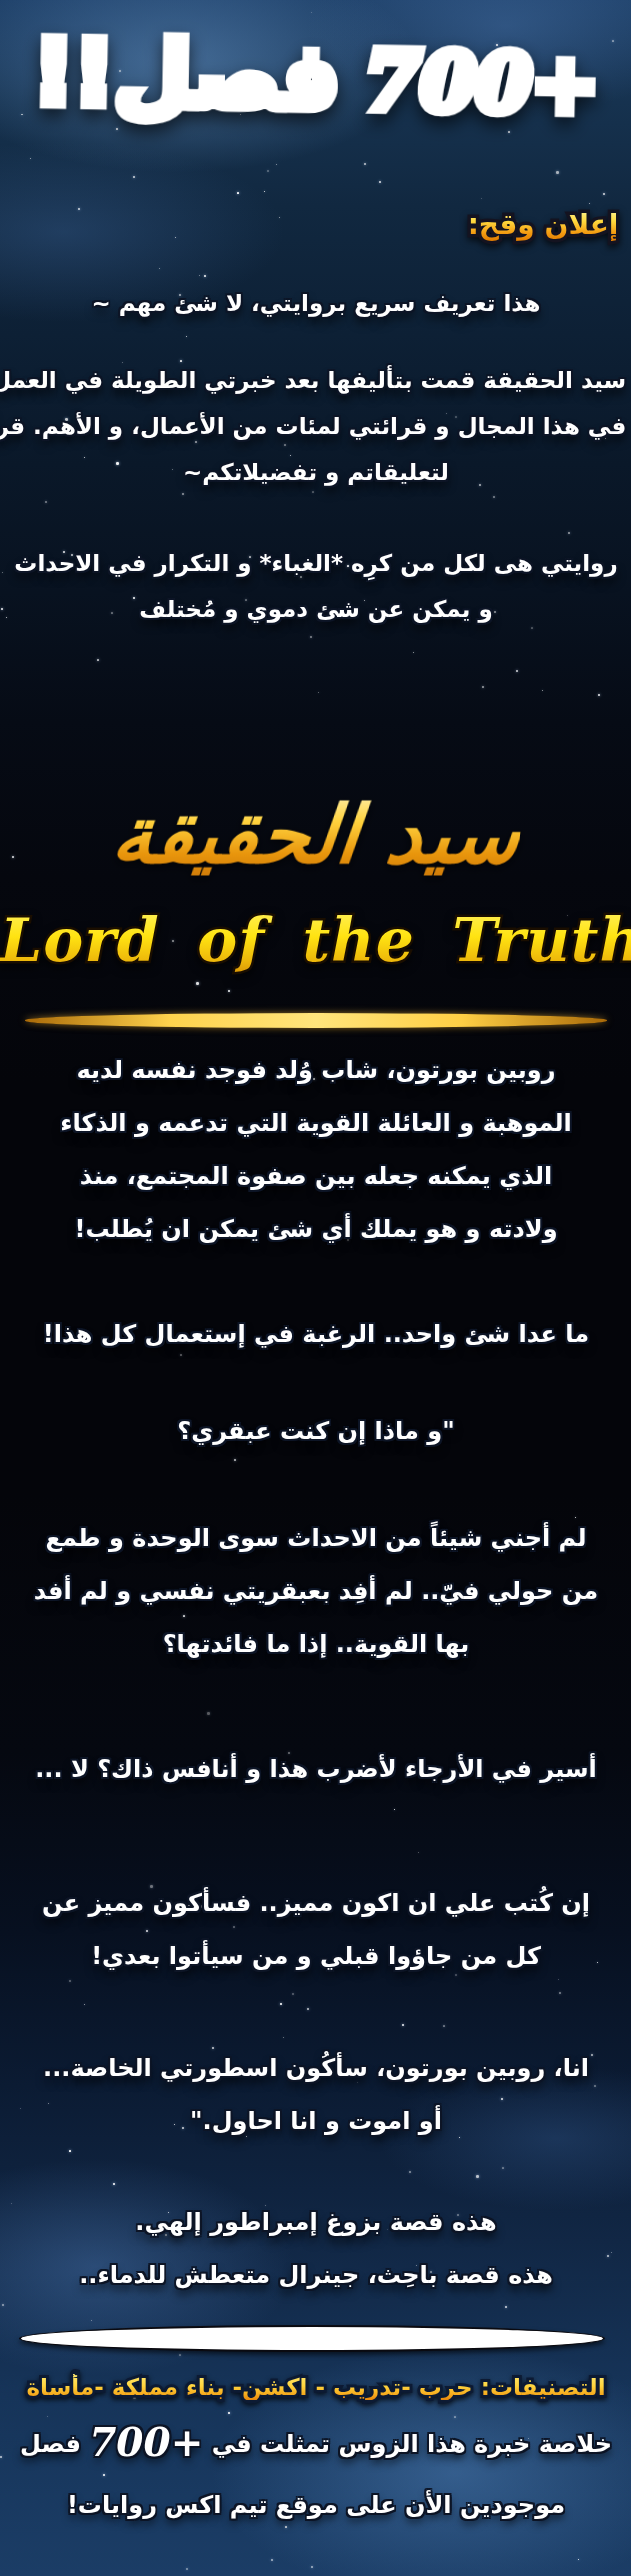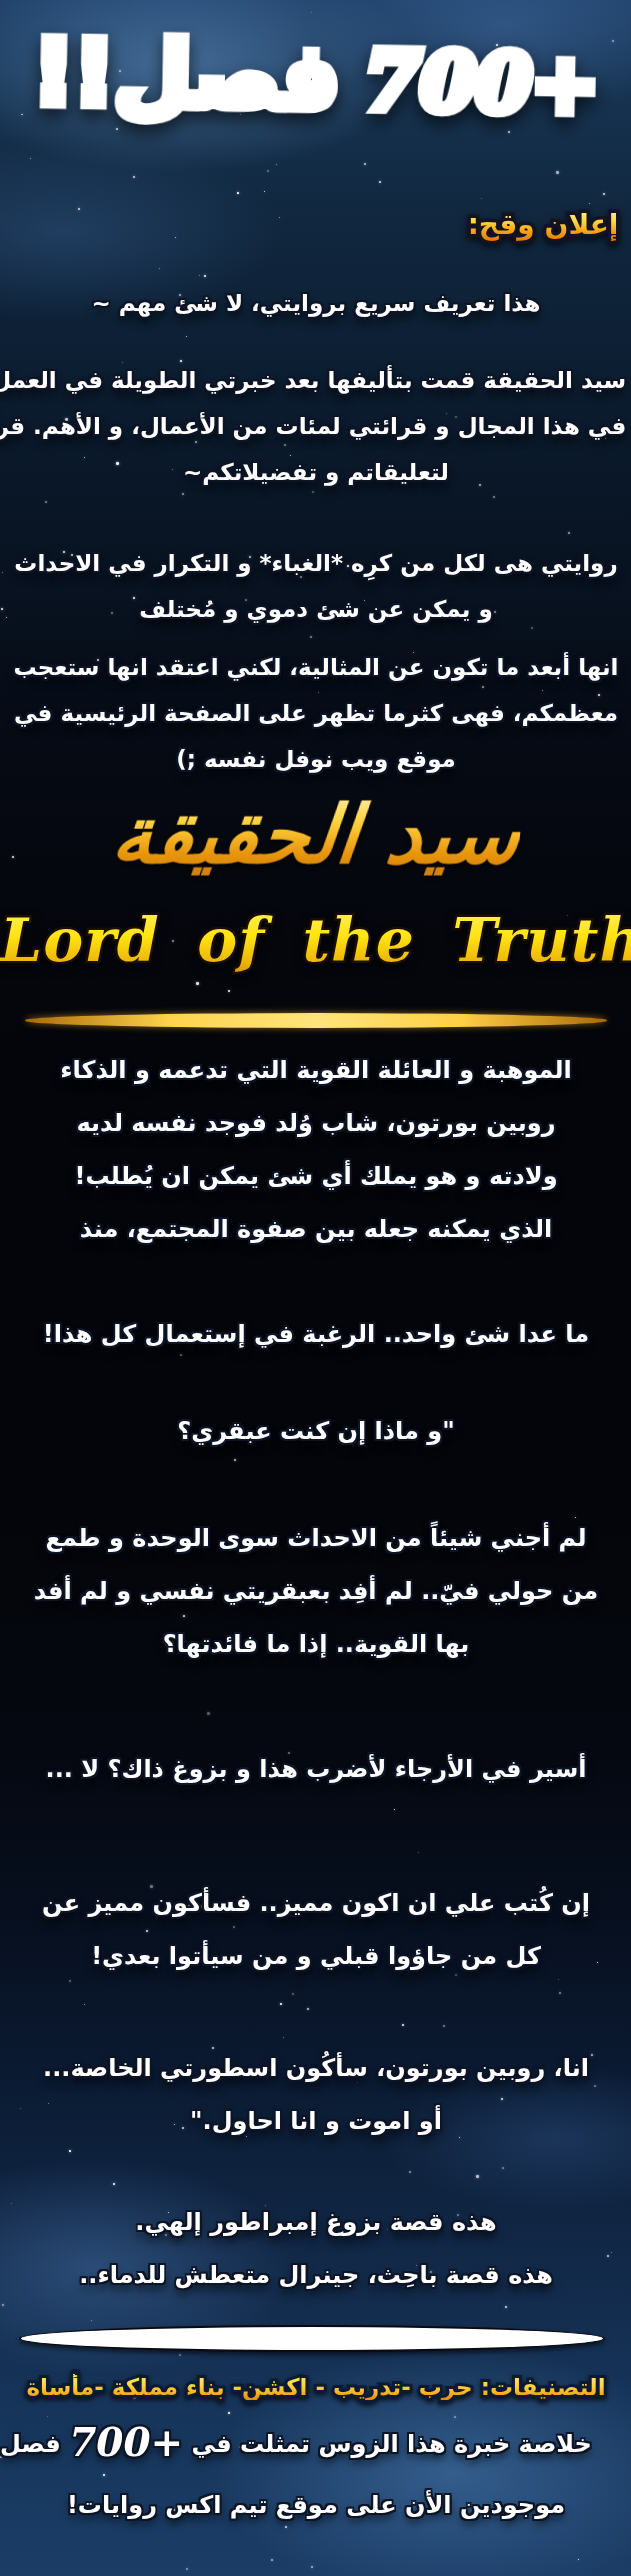--- a/index.html
+++ b/index.html
@@ -85,21 +85,21 @@
   .divider-white{position:absolute;top:2325px;left:19.4px;width:582px;height:23px;
     border-radius:50%;background:#ffffff;border:2.9px solid #0a0a10;
     box-shadow:0 2.9px 5.8px rgba(0,0,0,.6);}
 
   
   .categories{position:absolute;top:2374px;left:0;right:0;text-align:center;direction:rtl;
     font-weight:bold;font-size:23px;filter:drop-shadow(0 2.9px 2.9px rgba(0,0,0,.75));}
   .categories .ot-stroke{color:#0c1a33;-webkit-text-stroke:5.8px #0c1a33;}
   .categories .ot-fill{background:linear-gradient(180deg,#ffe870 0%,#ffd53e 45%,#f5a81c 80%,#e8860c 100%);
     -webkit-background-clip:text;background-clip:text;color:transparent;}
-  .footer-line1{position:absolute;top:2419px;left:0;right:0;text-align:left;direction:rtl;
+  .footer-line1{position:absolute;top:2419px;left:0;right:0;text-align:center;direction:rtl;
     font-weight:bold;font-size:24px;color:#fff;}
   .footer-line1 span{
     text-shadow:-1.9px -1.9px 0 #0d1526,0 -1.9px 0 #0d1526,1.9px -1.9px 0 #0d1526,
       -1.9px 0 0 #0d1526,1.9px 0 0 #0d1526,
       -1.9px 1.9px 0 #0d1526,0 1.9px 0 #0d1526,1.9px 1.9px 0 #0d1526,
       0 4.9px 8.7px rgba(0,0,0,.8);}
   .fancy-num{font-family:"DejaVu Serif",serif;font-style:italic;font-weight:bold;
     font-size:39px;vertical-align:-3.9px;letter-spacing:1px;}
   .footer-line2{position:absolute;top:2491px;left:0;right:0;text-align:center;direction:rtl;
     font-weight:bold;font-size:24px;color:#fff;}
@@ -303,58 +303,53 @@
       </div>
     <div class="para intro-para ip1">
         <div class="line">سيد الحقيقة قمت بتأليفها بعد خبرتي الطويلة في العمل</div>
         <div class="line">في هذا المجال و قرائتي لمئات من الأعمال، و الأهم. قرأتي</div>
         <div class="line">لتعليقاتم و تفضيلاتكم~</div>
       </div>
     <div class="para intro-para ip2">
         <div class="line">روايتي هى لكل من كرِه *الغباء* و التكرار في الاحداث</div>
         <div class="line">و يمكن عن شئ دموي و مُختلف</div>
       </div>
-    <div class="para intro-para ip3">
-        <div class="line">انها أبعد ما تكون عن المثالية، لكني اعتقد انها ستعجب</div>
-        <div class="line">معظمكم، فهى كثرما تظهر على الصفحة الرئيسية في</div>
-        <div class="line">موقع ويب نوفل نفسه ;)</div>
-      </div>
 
     <div class="title-ar">
       <span class="grad">سيد الحقيقة</span>
     </div>
 
     <div class="title-en">
       <div class="otext">
         <span class="ot-stroke" aria-hidden="true">Lord of the Truth</span>
         <span class="ot-fill">Lord of the Truth</span>
       </div>
     </div>
 
     <div class="divider-gold"></div>
 
     <div class="para syn-para sp0">
+        <div class="line">روبين بورتون، شاب وُلد فوجد نفسه لديه</div>
         <div class="line">الموهبة و العائلة القوية التي تدعمه و الذكاء</div>
-        <div class="line">روبين بورتون، شاب وُلد فوجد نفسه لديه</div>
+        <div class="line">الذي يمكنه جعله بين صفوة المجتمع، منذ</div>
         <div class="line">ولادته و هو يملك أي شئ يمكن ان يُطلب!</div>
-        <div class="line">الذي يمكنه جعله بين صفوة المجتمع، منذ</div>
       </div>
     <div class="para syn-para sp1">
         <div class="line">ما عدا شئ واحد.. الرغبة في إستعمال كل هذا!</div>
       </div>
     <div class="para syn-para sp2">
         <div class="line">"و ماذا إن كنت عبقري؟</div>
       </div>
     <div class="para syn-para sp3">
         <div class="line">لم أجني شيئاً من الاحداث سوى الوحدة و طمع</div>
         <div class="line">من حولي فيّ.. لم أفِد بعبقريتي نفسي و لم أفد</div>
         <div class="line">بها القوية.. إذا ما فائدتها؟</div>
       </div>
     <div class="para syn-para sp4">
-        <div class="line">أسير في الأرجاء لأضرب هذا و بزوغ ذاك؟ لا ...</div>
+        <div class="line">أسير في الأرجاء لأضرب هذا و أنافس ذاك؟ لا ...</div>
       </div>
     <div class="para syn-para sp5">
         <div class="line">إن كُتب علي ان اكون مميز.. فسأكون مميز عن</div>
         <div class="line">كل من جاؤوا قبلي و من سيأتوا بعدي!</div>
       </div>
     <div class="para syn-para sp6">
         <div class="line">انا، روبين بورتون، سأكُون اسطورتي الخاصة...</div>
         <div class="line">أو اموت و انا احاول."</div>
       </div>
     <div class="para syn-para sp7">

